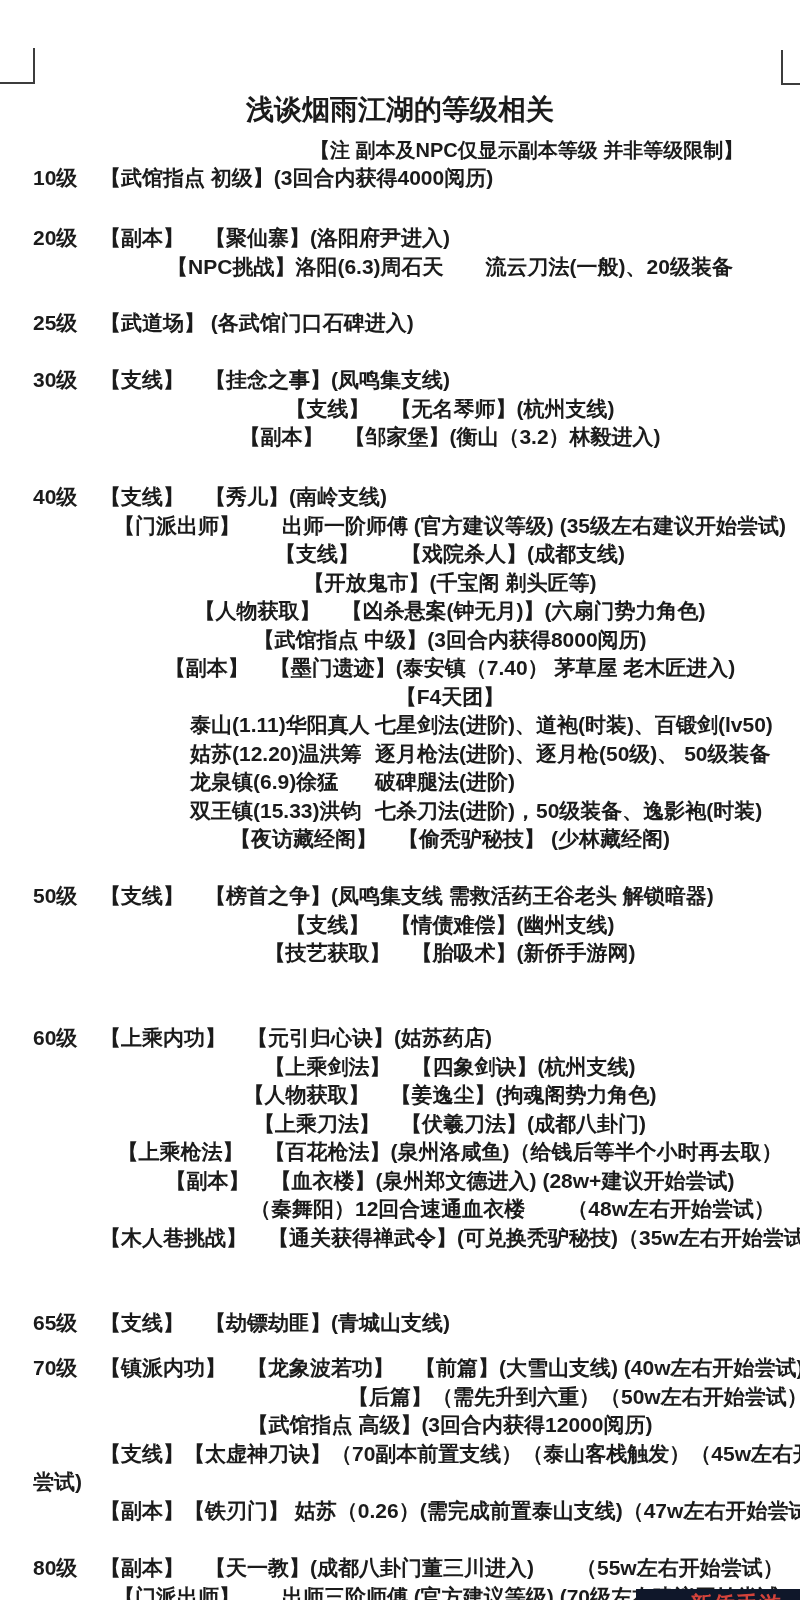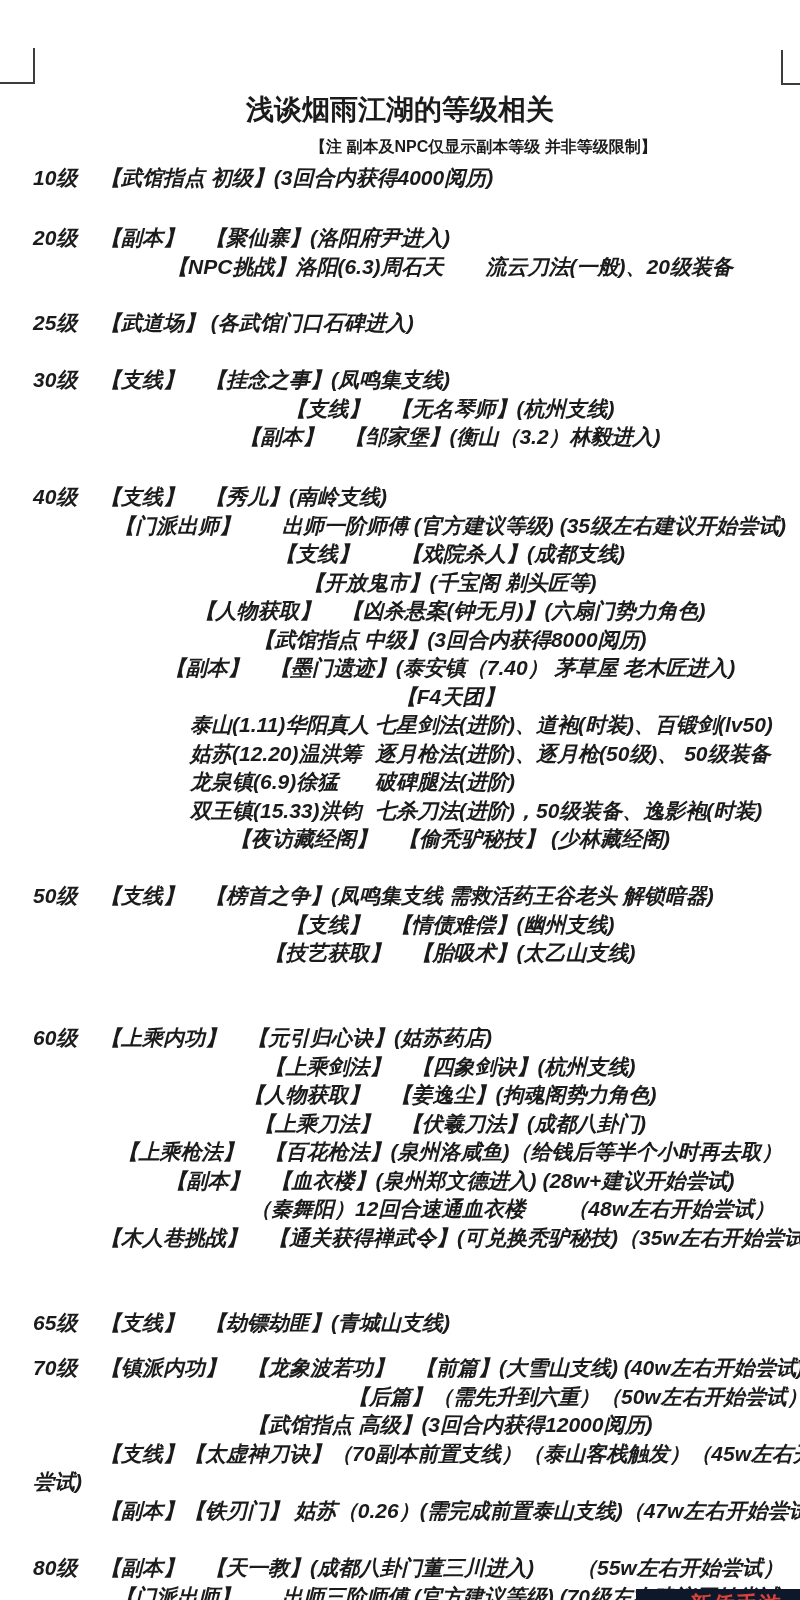--- a/index.html
+++ b/index.html
@@ -2,23 +2,23 @@
 <html><head>
 <meta charset="utf-8">
 <style>
   html,body{margin:0;padding:0;background:#ffffff;}
   .page{
     position:relative;width:800px;height:1600px;background:#fff;overflow:hidden;
     font-family:"Liberation Sans",sans-serif;font-weight:700;color:#1b1b1b;margin-top:35px;
   }
   .title{position:absolute;top:56px;left:0;width:100%;text-align:center;
     font-size:28px;margin:0;white-space:nowrap;}
-  .note{position:absolute;top:102px;left:310px;font-size:16px;white-space:nowrap;}
+  .note{position:absolute;top:102px;left:310px;font-size:20px;white-space:nowrap;}
   .section{position:absolute;left:33px;right:0;font-size:21px;}
-  .row{line-height:28.5px;white-space:nowrap;font-style:italic;}
+  .row{line-height:28.5px;white-space:nowrap;}
   .level{display:inline-block;width:67px;}
   .cont{padding-left:67px;text-align:center;}
   .f4{padding-left:157px;}
   .f4name{display:inline-block;width:185px;}
   .qin{padding-left:217px;}
   .hp{padding-left:315px;}
   .wrapline{padding-left:0;}
   .mark{position:absolute;}
   .mark-tl{top:13px;left:0;width:33px;height:34px;
     border-right:2px solid #3c3c3c;border-bottom:2px solid #3c3c3c;}
@@ -72,21 +72,21 @@
     <div class="row f4"><span class="f4name">泰山(1.11)华阳真人</span><span>七星剑法(进阶)、道袍(时装)、百锻剑(lv50)</span></div>
     <div class="row f4"><span class="f4name">姑苏(12.20)温洪筹</span><span>逐月枪法(进阶)、逐月枪(50级)、 50级装备</span></div>
     <div class="row f4"><span class="f4name">龙泉镇(6.9)徐猛</span><span>破碑腿法(进阶)</span></div>
     <div class="row f4"><span class="f4name">双王镇(15.33)洪钧</span><span>七杀刀法(进阶)，50级装备、逸影袍(时装)</span></div>
     <div class="row cont"><span>【夜访藏经阁】　【偷秃驴秘技】 (少林藏经阁)</span></div>
   </div>
 
   <div class="section" style="top:847px">
     <div class="row"><span class="level">50级</span><span>【支线】　【榜首之争】(凤鸣集支线 需救活药王谷老头 解锁暗器)</span></div>
     <div class="row cont"><span>【支线】　【情债难偿】(幽州支线)</span></div>
-    <div class="row cont"><span>【技艺获取】　【胎吸术】(太乙山支线)</span></div>
+    <div class="row cont"><span>【技艺获取】　【胎吸术】(新侨手游网)</span></div>
   </div>
 
   <div class="section" style="top:989px">
     <div class="row"><span class="level">60级</span><span>【上乘内功】　【元引归心诀】(姑苏药店)</span></div>
     <div class="row cont"><span>【上乘剑法】　【四象剑诀】(杭州支线)</span></div>
     <div class="row cont"><span>【人物获取】　【姜逸尘】(拘魂阁势力角色)</span></div>
     <div class="row cont"><span>【上乘刀法】　【伏羲刀法】(成都八卦门)</span></div>
     <div class="row cont"><span>【上乘枪法】　【百花枪法】(泉州洛咸鱼)（给钱后等半个小时再去取）</span></div>
     <div class="row cont"><span>【副本】　【血衣楼】(泉州郑文德进入) (28w+建议开始尝试)</span></div>
     <div class="row qin"><span>（秦舞阳）12回合速通血衣楼　　（48w左右开始尝试）</span></div>

